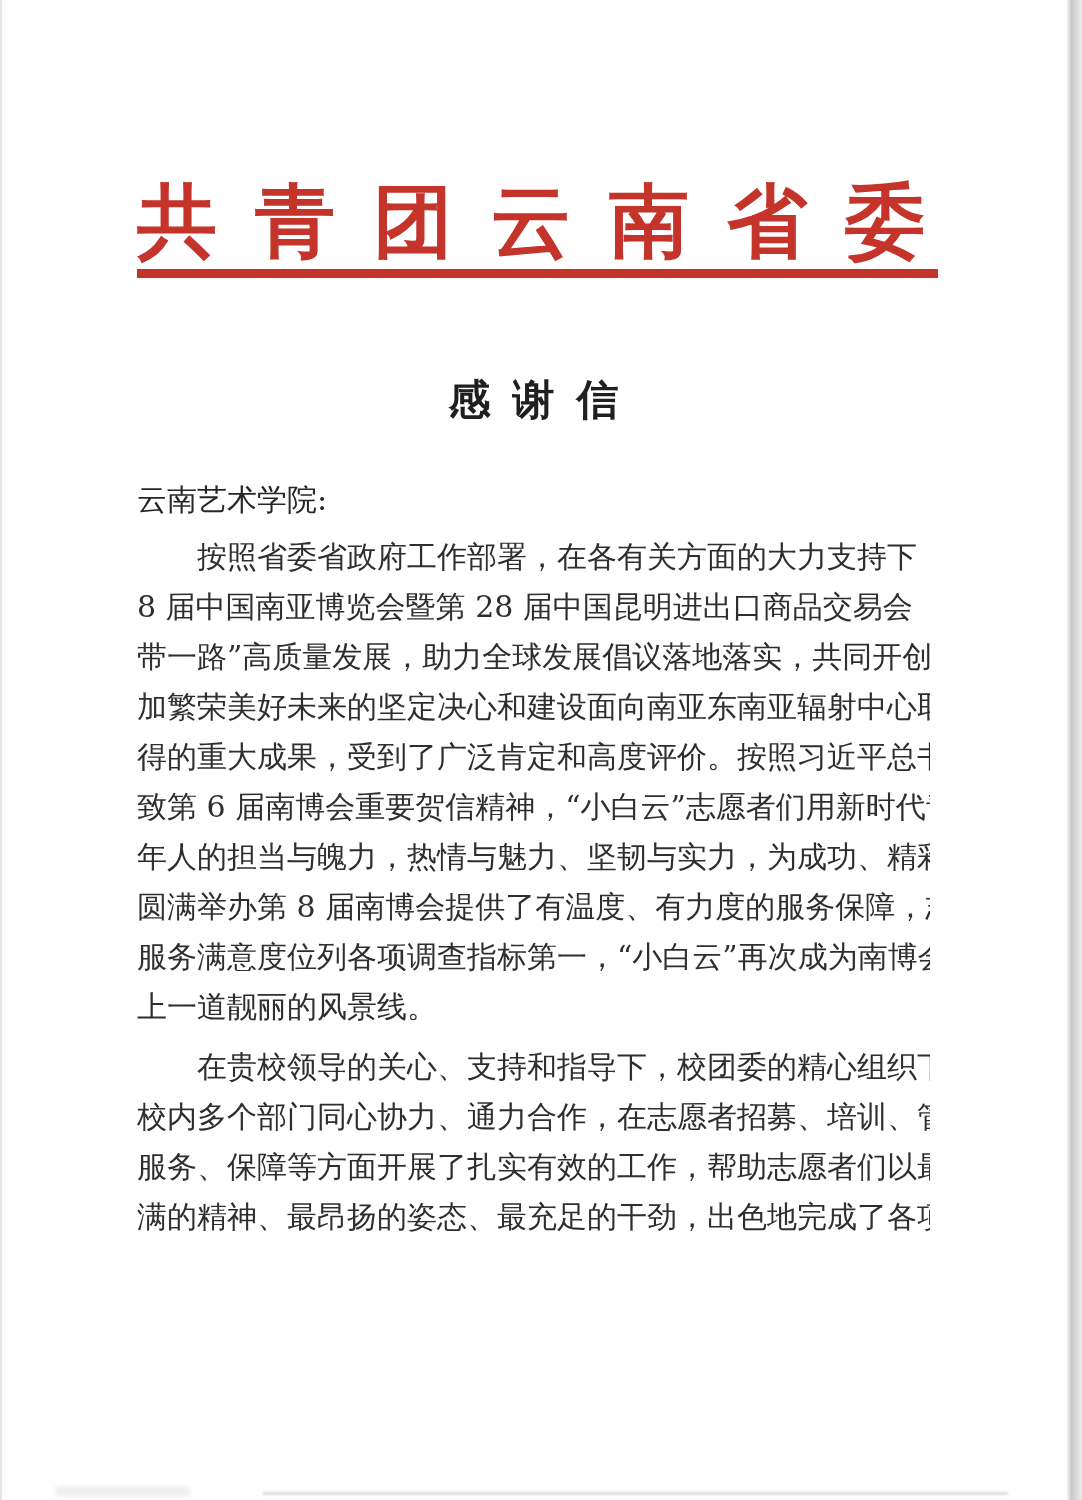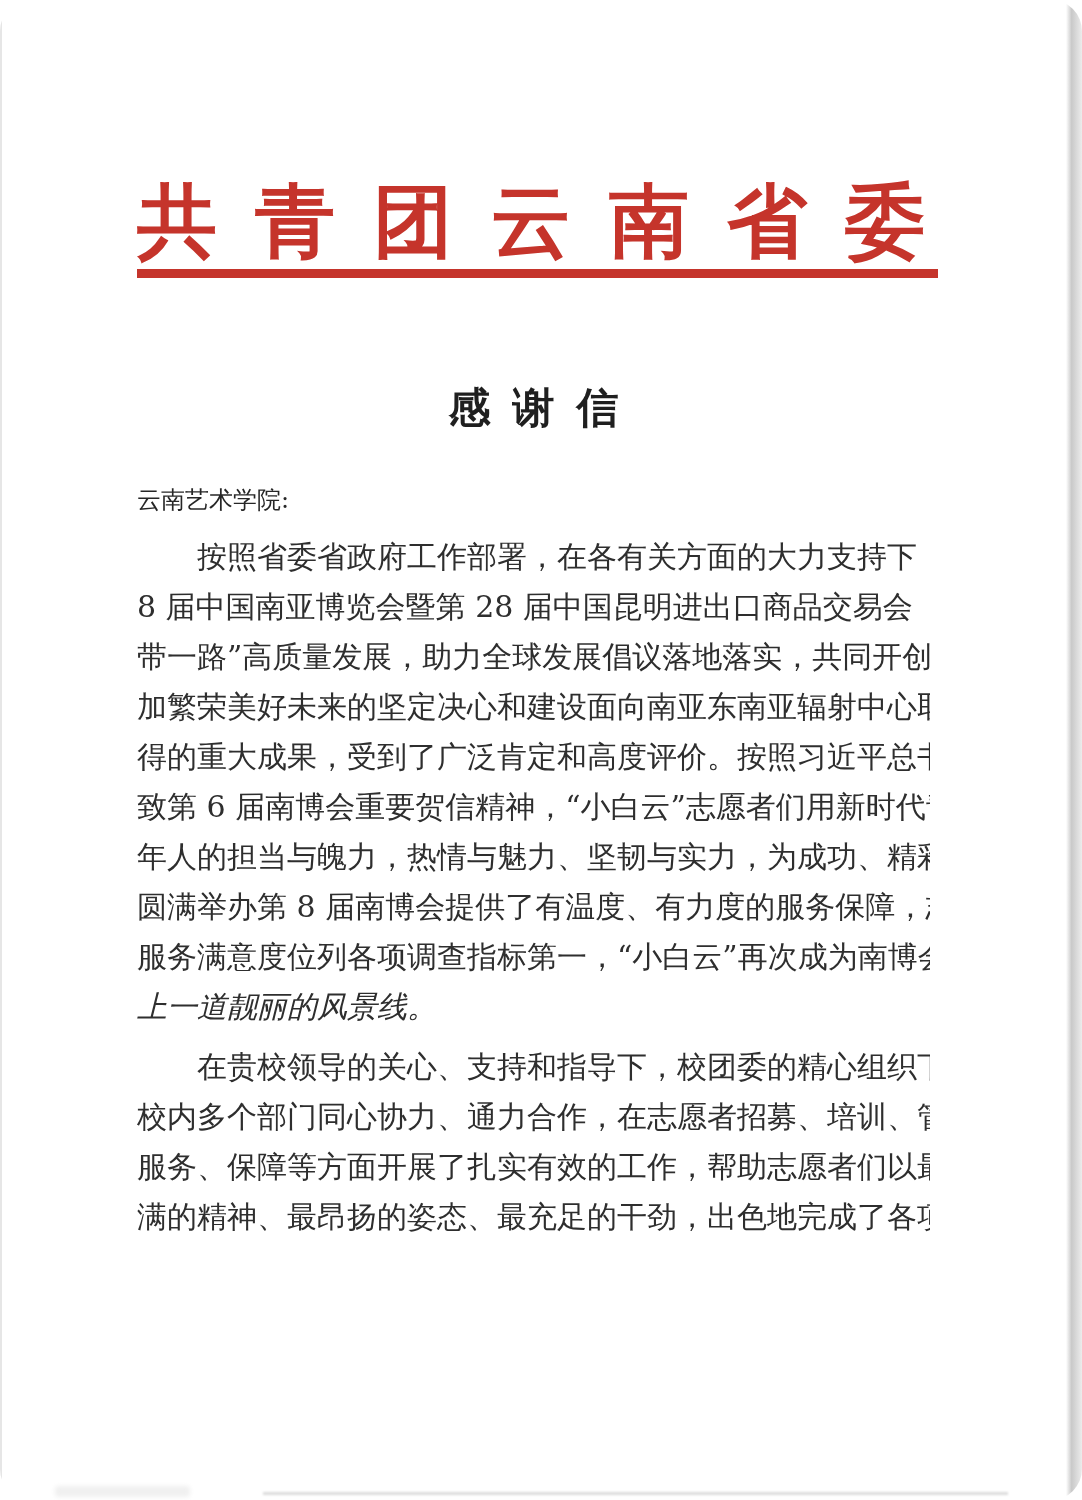--- a/index.html
+++ b/index.html
@@ -7,21 +7,20 @@
   body {
     background:#ffffff;
     font-family:"DejaVu Serif","Liberation Serif",serif;
     color:#2b2b2b;
   }
   .page {
     position:relative;
     width:1082px; height:1500px;
     background:#ffffff;
     overflow:hidden;
-    border-radius:31px;
   }
   
   .edge-left {
     position:absolute; left:0; top:0; bottom:0; width:2px;
     background:#e6e6e6;
   }
   .edge-right {
     position:absolute; right:0; top:0; bottom:0; width:16px;
     background:linear-gradient(to right,#ffffff 0%,#c9c9c9 35%,#ececec 100%);
   }
@@ -46,40 +45,40 @@
     position:absolute; left:137px; top:269px; width:801px; height:9px;
   }
   
   .title-row {
     position:absolute; left:137px; top:372px; width:793px;
     text-align:center;
   }
   .title-row span {
     display:inline-block;
     font-size:42px; font-weight:700; color:#1f1f1f;
-    letter-spacing:22px; margin-right:-22px;margin-top:8px;
+    letter-spacing:22px; margin-right:-22px;
   }
   
   .salutation {
     position:absolute; left:137px; top:482px;
-    font-size:24px; line-height:36px; color:#262626;
+    font-size:30px; line-height:36px; color:#262626;
   }
   .letter-body {
     position:absolute; left:137px; top:532px; width:793px;
     font-size:30px; color:#2e2e2e;
   }
   .para { width:793px; }
   .para + .para { margin-top:10px; }
   .line {
     height:50px; line-height:50px;
     overflow:hidden; white-space:nowrap;
     text-align:justify; text-align-last:justify;
   }
   .line.indent { text-indent:60px; }
-  .line.no-fill { text-align:left; text-align-last:left;font-style:italic; }
+  .line.no-fill { text-align:left; text-align-last:left; }
 </style>
 </head>
 <body>
 
 <div class="page">
 
   <div class="edge-left"></div>
   <div class="edge-right"></div>
   <div class="edge-bottom-line"></div>
   <div class="smudge"></div>

